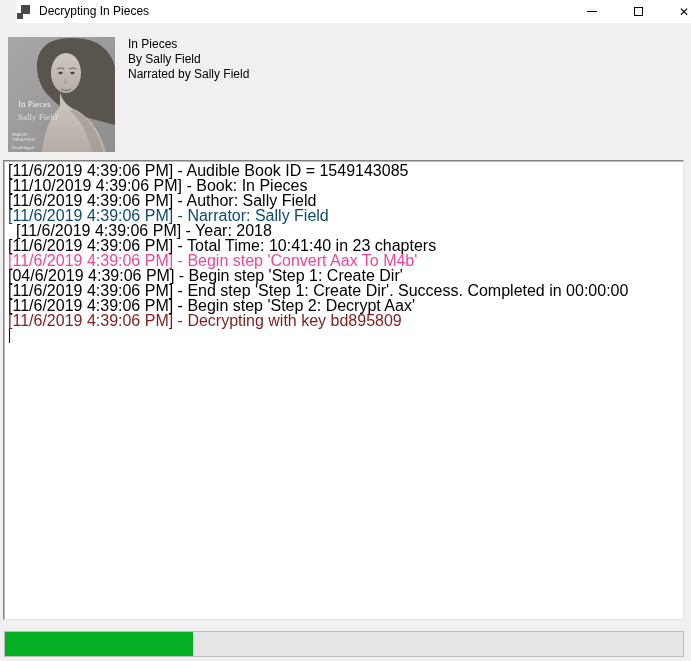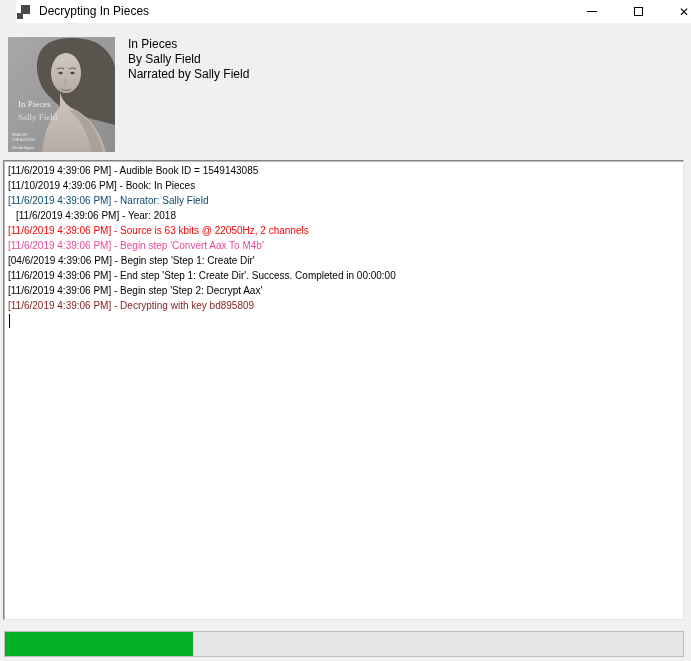--- a/index.html
+++ b/index.html
@@ -25,21 +25,21 @@
   
   .cover { position:absolute; left:8px; top:37px; width:107px; height:115px; display:block; }
   .book-info { position:absolute; left:128px; top:37px; font-size:12px; line-height:15px; color:#000; }
 
   
   .logbox { position:absolute; left:3px; top:160px; width:681px; height:460px;
             background:#ffffff;
             border:1px solid; border-color:#848484 #e3e3e3 #e3e3e3 #848484;
             box-shadow: inset 1px 1px 0 rgba(105,105,105,0.45);
             padding:2px 4px; overflow:hidden; cursor:text; }
-  .log-line { font-size:10px; line-height:15px; white-space:pre; color:#000; }
+  .log-line { font-size:16px; line-height:15px; white-space:pre; color:#000; }
   .caret { display:block; width:1px; height:14px; background:#000; margin-left:1px; margin-top:1px; }
 
   
   .progressbar { position:absolute; left:4px; top:631px; width:680px; height:26px;
                  background:#e6e6e6; border:1px solid #bcbcbc; }
   .progress-fill { height:100%; width:0; background:#06b025; }
 </style>
 </head>
 <body>
 
@@ -101,23 +101,24 @@
   <div class="book-info">
     <div>In Pieces</div>
     <div>By Sally Field</div>
     <div>Narrated by Sally Field</div>
   </div>
 
   <div class="logbox">
     <div>
         <div class="log-line" style="color: rgb(0, 0, 0);">[11/6/2019 4:39:06 PM] - Audible Book ID = 1549143085</div>
         <div class="log-line" style="color: rgb(0, 0, 0);">[11/10/2019 4:39:06 PM] - Book: In Pieces</div>
+        <div class="log-line" style="color: rgb(0, 0, 0);">[11/6/2019 4:39:06 PM] - Author: Sally Field</div>
         <div class="log-line" style="color: #0c4a6e;">[11/6/2019 4:39:06 PM] - Narrator: Sally Field</div>
         <div class="log-line" style="color: rgb(0, 0, 0); margin-left: 8px;">[11/6/2019 4:39:06 PM] - Year: 2018</div>
-        <div class="log-line" style="color: rgb(255, 0, 0);">[11/6/2019 4:39:06 PM] - Source is 63 kbits @ 22050Hz, 2 channels</div>
+        <div class="log-line" style="color: rgb(0, 0, 0);">[11/6/2019 4:39:06 PM] - Total Time: 10:41:40 in 23 chapters</div>
         <div class="log-line" style="color: #ec4899;">[11/6/2019 4:39:06 PM] - Begin step 'Convert Aax To M4b'</div>
         <div class="log-line" style="color: rgb(0, 0, 0);">[04/6/2019 4:39:06 PM] - Begin step 'Step 1: Create Dir'</div>
         <div class="log-line" style="color: rgb(0, 0, 0);">[11/6/2019 4:39:06 PM] - End step 'Step 1: Create Dir'. Success. Completed in 00:00:00</div>
         <div class="log-line" style="color: rgb(0, 0, 0);">[11/6/2019 4:39:06 PM] - Begin step 'Step 2: Decrypt Aax'</div>
         <div class="log-line" style="color: #7f1d1d;">[11/6/2019 4:39:06 PM] - Decrypting with key bd895809</div>
       </div>
     <span class="caret"></span>
   </div>
 
   <div class="progressbar">

